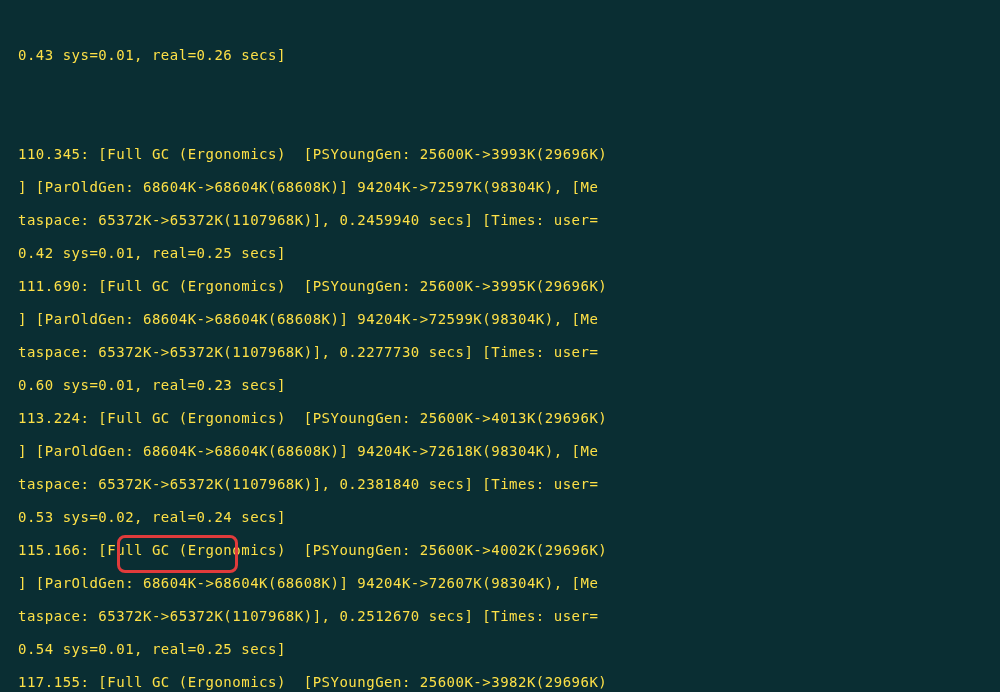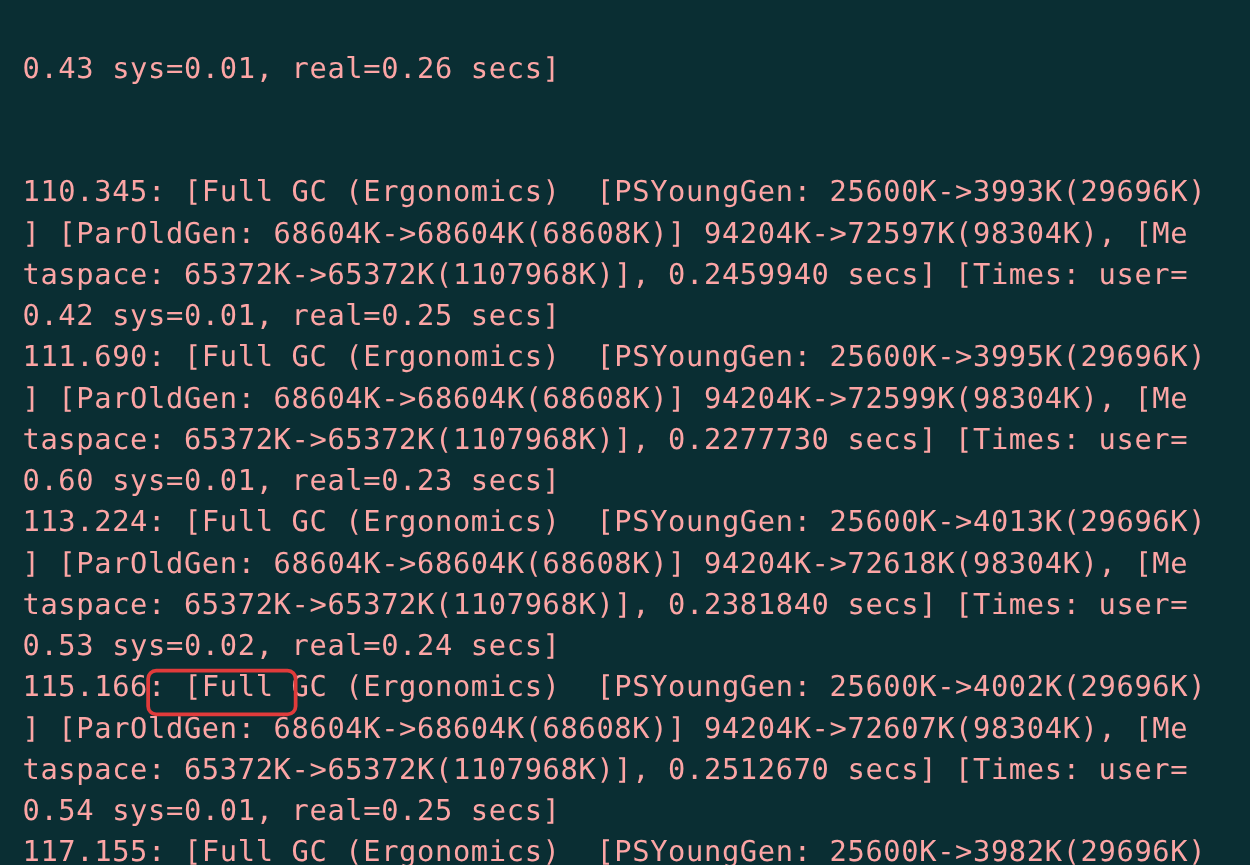--- a/index.html
+++ b/index.html
@@ -10,23 +10,23 @@
     background: #0a2e33;
     overflow: hidden;
   }
   .terminal {
     position: relative;
     width: 1000px;
     height: 690px;
     padding: 0;
     box-sizing: border-box;
     font-family: "DejaVu Sans Mono", "Menlo", "Consolas", monospace;
-    font-size: 23px;
+    font-size: 14px;
     line-height: 33px;
-    color: #fca5a5;
+    color: #fde047;
     letter-spacing: 0.5px;
     white-space: pre;
   }
   .line {
     padding-left: 18px;
     height: 33px;
   }
   .line0 {
     position: relative;
     top: -27px;

